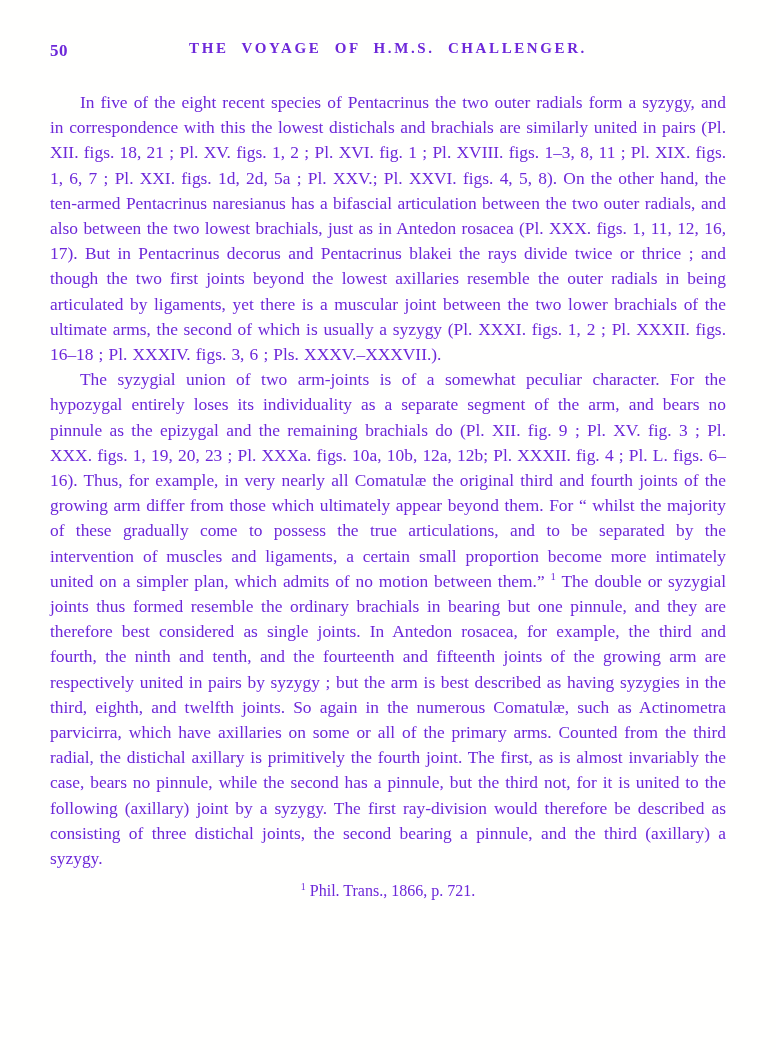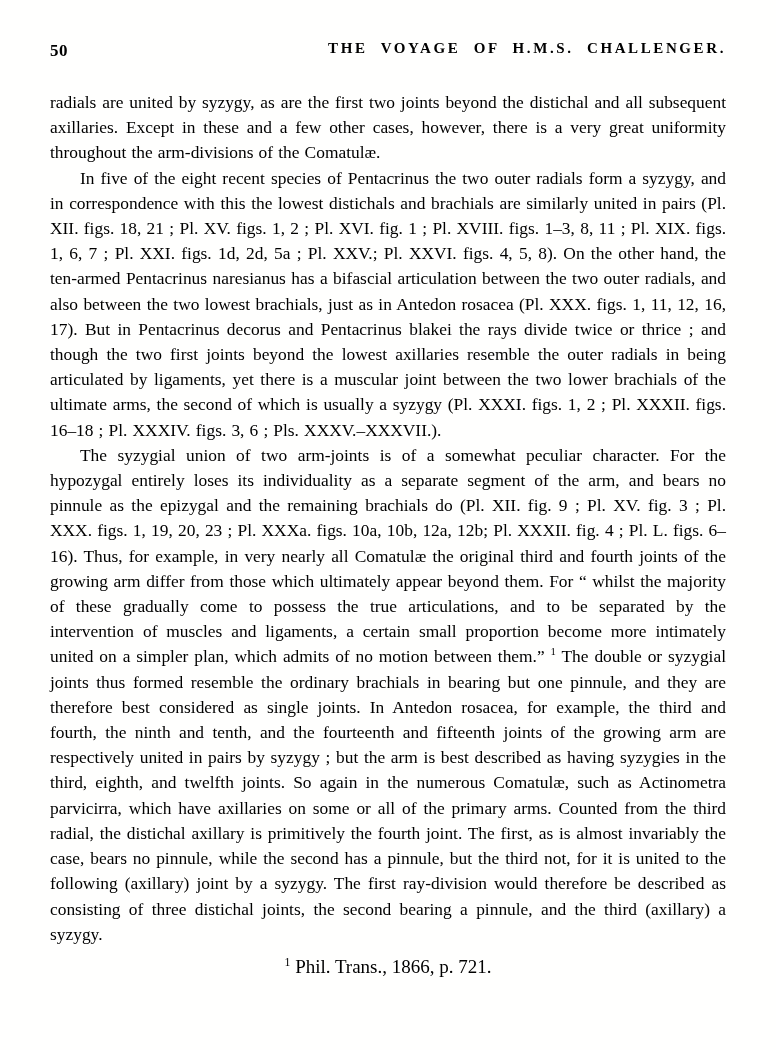--- a/index.html
+++ b/index.html
@@ -10,37 +10,37 @@
   .page {
     position: relative;
     width: 776px;
     height: 1050px;
     margin: 0 auto;
     background: #fffffe;
     box-sizing: border-box;
     padding: 40px 50px 0 50px;
     overflow: hidden;
     font-family: "Liberation Serif", "DejaVu Serif", serif;
-    color: #000000;
+    color: #6d28d9;
   }
   .header-row {
     position: relative;
     height: 24px;
     margin-bottom: 26px;
   }
   .page-number {
     position: absolute;
     left: 0;
     top: 1px;
     font-size: 17px;
     font-weight: 700;
     letter-spacing: 0.5px;
   }
   .running-title {
-    text-align: right;
+    text-align: center;
     font-size: 15px;
     font-weight: 700;
     letter-spacing: 2.6px;
     word-spacing: 7px;
     white-space: nowrap;
   }
   .body-text {
     font-size: 17.4px;
     line-height: 25.2px;
     text-align: justify;
@@ -56,33 +56,32 @@
   .it {
   }
   sup {
     font-size: 0.62em;
     line-height: 0;
     vertical-align: super;
   }
   .footnote {
     margin-top: 11px;
     text-align: center;
-    font-size: 19px;
+    font-size: 16px;
     line-height: 18px;
   }
 </style>
 </head>
 <body>
 
 <div class="page">
   <div class="header-row">
     <span class="page-number">50</span>
     <div class="running-title">THE VOYAGE OF H.M.S. CHALLENGER.</div>
   </div>
 
   <div class="body-text">
-      <p><span>radials are united by syzygy, as are the first two joints beyond the distichal and all subsequent axillaries. Except in these and a few other cases, however, there is a very great uniformity throughout the arm-divisions of the Comatulæ.</span></p>
       <p class="indent"><span>In five of the eight recent species of </span><span class="it">Pentacrinus</span><span> the two outer radials form a syzygy, and in correspondence with this the lowest distichals and brachials are similarly united in pairs (Pl. XII. figs. 18, 21 ; Pl. XV. figs. 1, 2 ; Pl. XVI. fig. 1 ; Pl. XVIII. figs. 1–3, 8, 11 ; Pl. XIX. figs. 1, 6, 7 ; Pl. XXI. figs. 1</span><span class="it">d</span><span>, 2</span><span class="it">d</span><span>, 5</span><span class="it">a</span><span> ; Pl. XXV.; Pl. XXVI. figs. 4, 5, 8). On the other hand, the ten-armed </span><span class="it">Pentacrinus naresianus</span><span> has a bifascial articulation between the two outer radials, and also between the two lowest brachials, just as in </span><span class="it">Antedon rosacea</span><span> (Pl. XXX. figs. 1, 11, 12, 16, 17). But in </span><span class="it">Pentacrinus decorus</span><span> and </span><span class="it">Pentacrinus blakei</span><span> the rays divide twice or thrice ; and though the two first joints beyond the lowest axillaries resemble the outer radials in being articulated by ligaments, yet there is a muscular joint between the two lower brachials of the ultimate arms, the second of which is usually a syzygy (Pl. XXXI. figs. 1, 2 ; Pl. XXXII. figs. 16–18 ; Pl. XXXIV. figs. 3, 6 ; Pls. XXXV.–XXXVII.).</span></p>
       <p class="indent"><span>The syzygial union of two arm-joints is of a somewhat peculiar character. For the hypozygal entirely loses its individuality as a separate segment of the arm, and bears no pinnule as the epizygal and the remaining brachials do (Pl. XII. fig. 9 ; Pl. XV. fig. 3 ; Pl. XXX. figs. 1, 19, 20, 23 ; Pl. XXX</span><span class="it">a</span><span>. figs. 10</span><span class="it">a</span><span>, 10</span><span class="it">b</span><span>, 12</span><span class="it">a</span><span>, 12</span><span class="it">b</span><span>; Pl. XXXII. fig. 4 ; Pl. L. figs. 6–16). Thus, for example, in very nearly all Comatulæ the original third and fourth joints of the growing arm differ from those which ultimately appear beyond them. For “ whilst the majority of these gradually come to possess the true articulations, and to be separated by the intervention of muscles and ligaments, a certain small proportion become more intimately united on a simpler plan, which admits of no motion between them.” </span><sup>1</sup><span> The double or syzygial joints thus formed resemble the ordinary brachials in bearing but one pinnule, and they are therefore best considered as single joints. In </span><span class="it">Antedon rosacea</span><span>, for example, the third and fourth, the ninth and tenth, and the fourteenth and fifteenth joints of the growing arm are respectively united in pairs by syzygy ; but the arm is best described as having syzygies in the third, eighth, and twelfth joints. So again in the numerous Comatulæ, such as </span><span class="it">Actinometra parvicirra</span><span>, which have axillaries on some or all of the primary arms. Counted from the third radial, the distichal axillary is primitively the fourth joint. The first, as is almost invariably the case, bears no pinnule, while the second has a pinnule, but the third not, for it is united to the following (axillary) joint by a syzygy. The first ray-division would therefore be described as consisting of three distichal joints, the second bearing a pinnule, and the third (axillary) a syzygy.</span></p>
     </div>
 
   <div class="footnote"><sup>1</sup><span> </span><span class="it">Phil. Trans.</span><span>, 1866, p. 721.</span></div>
 </div>
 
 </body></html>

